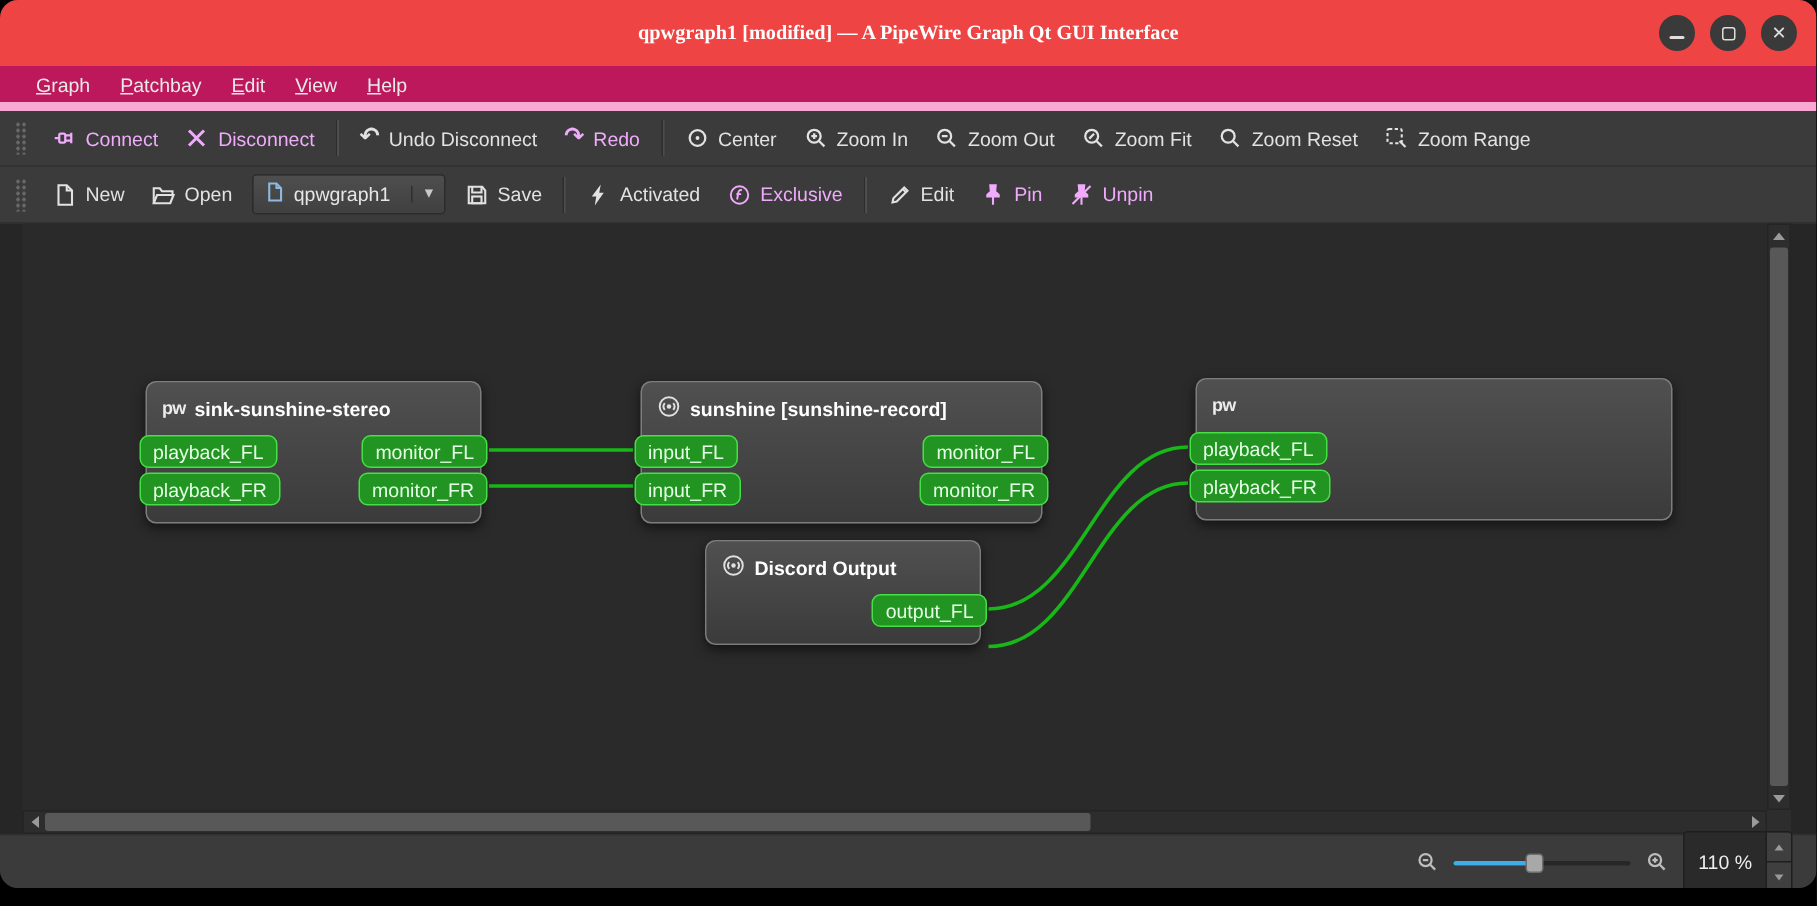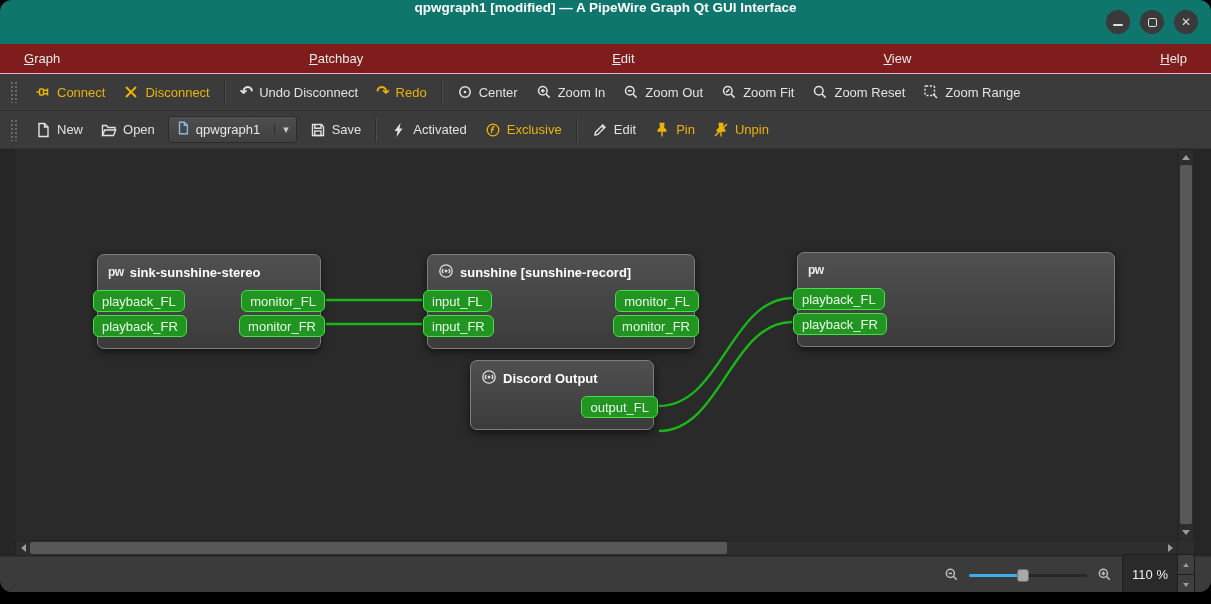--- a/index.html
+++ b/index.html
@@ -3,48 +3,48 @@
 <meta charset="utf-8">
 <style>
   * { box-sizing: border-box; margin: 0; padding: 0; }
   html,body { width: 1211px; height: 604px; background: #000; font-family: "Liberation Sans","DejaVu Sans",sans-serif; }
   body { position: relative; overflow: hidden; }
 
   .window { position: absolute; left: 0; top: 0; width: 1211px; height: 592px;
             background: #262626; border-radius: 12px; overflow: hidden; }
 
   
-  .titlebar { height: 44px; background: #0f766e; position: relative;
-              display: flex; justify-content: center; }
+  .titlebar { height: 44px; background: #ef4444; position: relative;
+              display: flex; align-items: center; justify-content: center; font-family: Liberation Serif, serif; }
   .titlebar .title { color: #fff; font-weight: bold; font-size: 13.5px; }
   .win-controls { position: absolute; right: 13px; top: 0; height: 100%;
                   display: flex; align-items: center; gap: 10px; }
   .win-btn { width: 24px; height: 24px; border-radius: 50%; background: #3a3a3a;
              display: flex; align-items: center; justify-content: center; color: #dedede; }
   .glyph-min { width: 10px; height: 2px; background: #dedede; border-radius: 1px; margin-top: 5px; }
   .glyph-max { width: 9px; height: 9px; border: 1.5px solid #dedede; border-radius: 2px; }
   .glyph-close { font-size: 12px; line-height: 1; }
 
   
-  .menubar { height: 30px; background: #7f1d1d; border-bottom: 1px solid #f9a8d4;
-             display: flex; align-items: center; padding: 0 14px; justify-content: space-between; }
+  .menubar { height: 30px; background: #be185d; border-bottom: 6px solid #f9a8d4;
+             display: flex; align-items: center; padding: 0 14px; }
   .menu-item { padding: 4px 10px; color: #e9e9e9; font-size: 13px; border-radius: 3px; }
   .menu-item .mn { text-decoration: underline; }
 
   
   .toolbar { background: #3b3b3b; border-bottom: 1px solid #313131;
              display: flex; align-items: center; padding: 0 8px; }
   .toolbar.tb1 { height: 37px; }
   .toolbar.tb2 { height: 38px; text-align: center; }
   .tb-handle { width: 8px; height: 22px; margin: 0 8px 0 2px;
                background-image: radial-gradient(circle, #6a6a6a 1px, transparent 1.3px);
                background-size: 4px 4px; }
   .tb-btn { display: flex; align-items: center; gap: 6px; padding: 5px 9px;
             color: #e2e2e2; font-size: 13px; border-radius: 3px; white-space: nowrap; }
-  .tb-btn.disabled { color: #eab308; }
+  .tb-btn.disabled { color: #f0abfc; }
   .tb-btn svg { display: block; }
   .tb-glyph { font-size: 16px; line-height: 14px; font-weight: bold; }
   .tb-sep { width: 2px; height: 24px; margin: 0 5px;
             background: linear-gradient(to right, #2d2d2d 50%, #4d4d4d 50%); }
 
   .combo { display: flex; align-items: center; gap: 6px; height: 27px; margin: 0 4px;
            padding: 0 7px; background: linear-gradient(#4e4e4e,#404040);
            border: 1px solid #2c2c2c; border-radius: 3px; color: #e6e6e6; font-size: 13px; }
   .combo .combo-arrow { color: #c9c9c9; font-size: 11px; margin-left: 8px;
            padding-left: 8px; border-left: 1px solid #2f2f2f; line-height: 1; }

